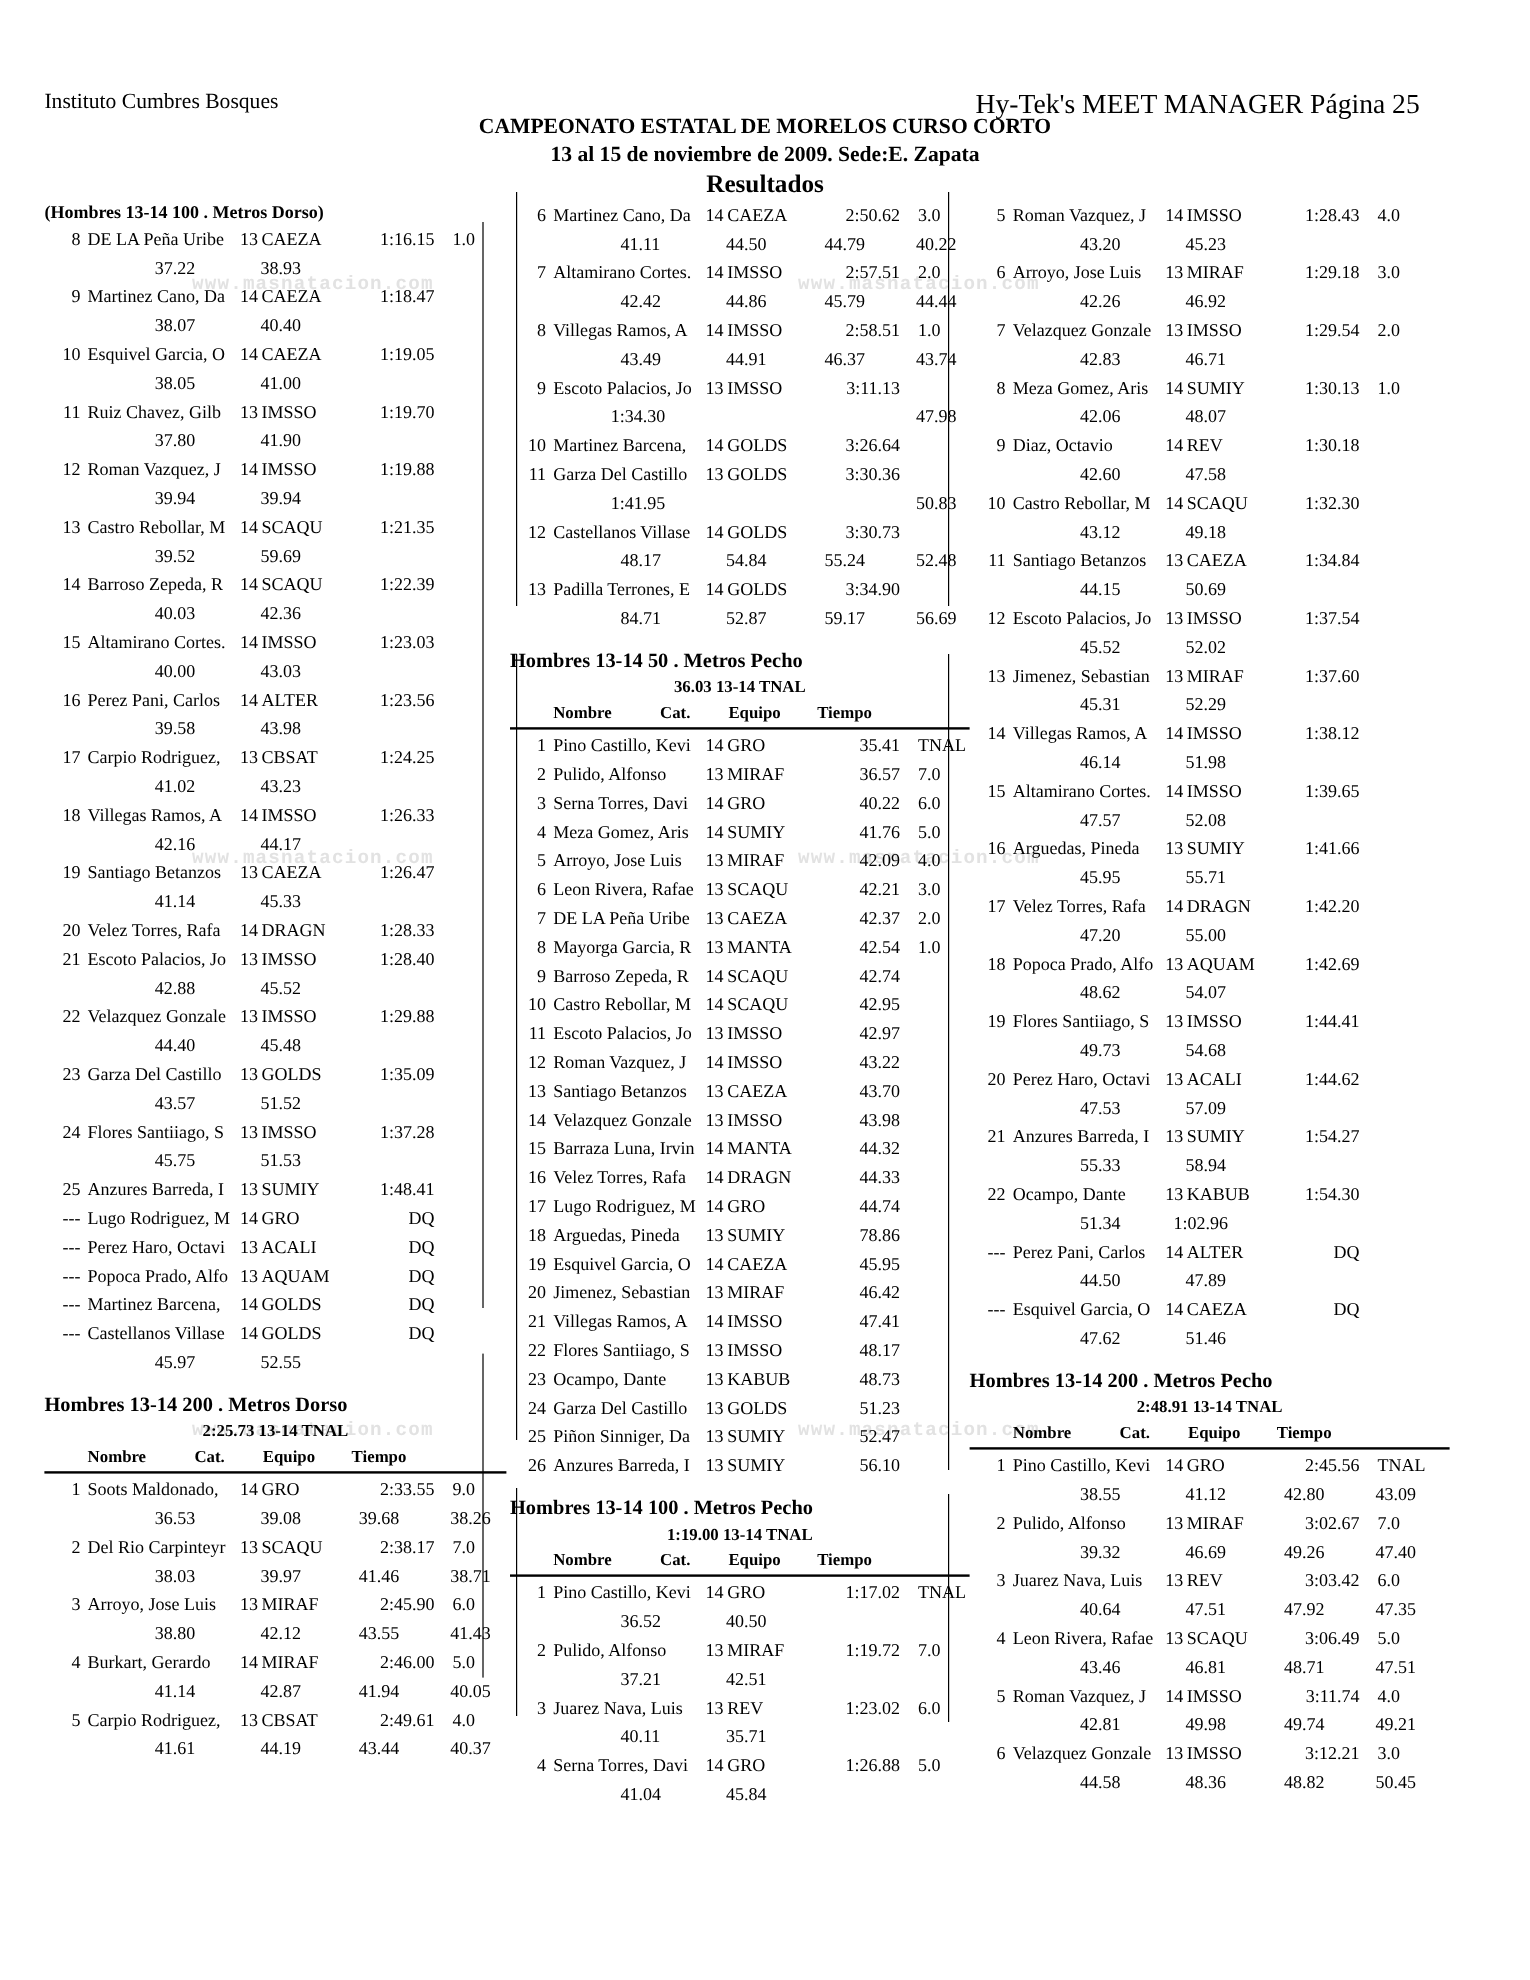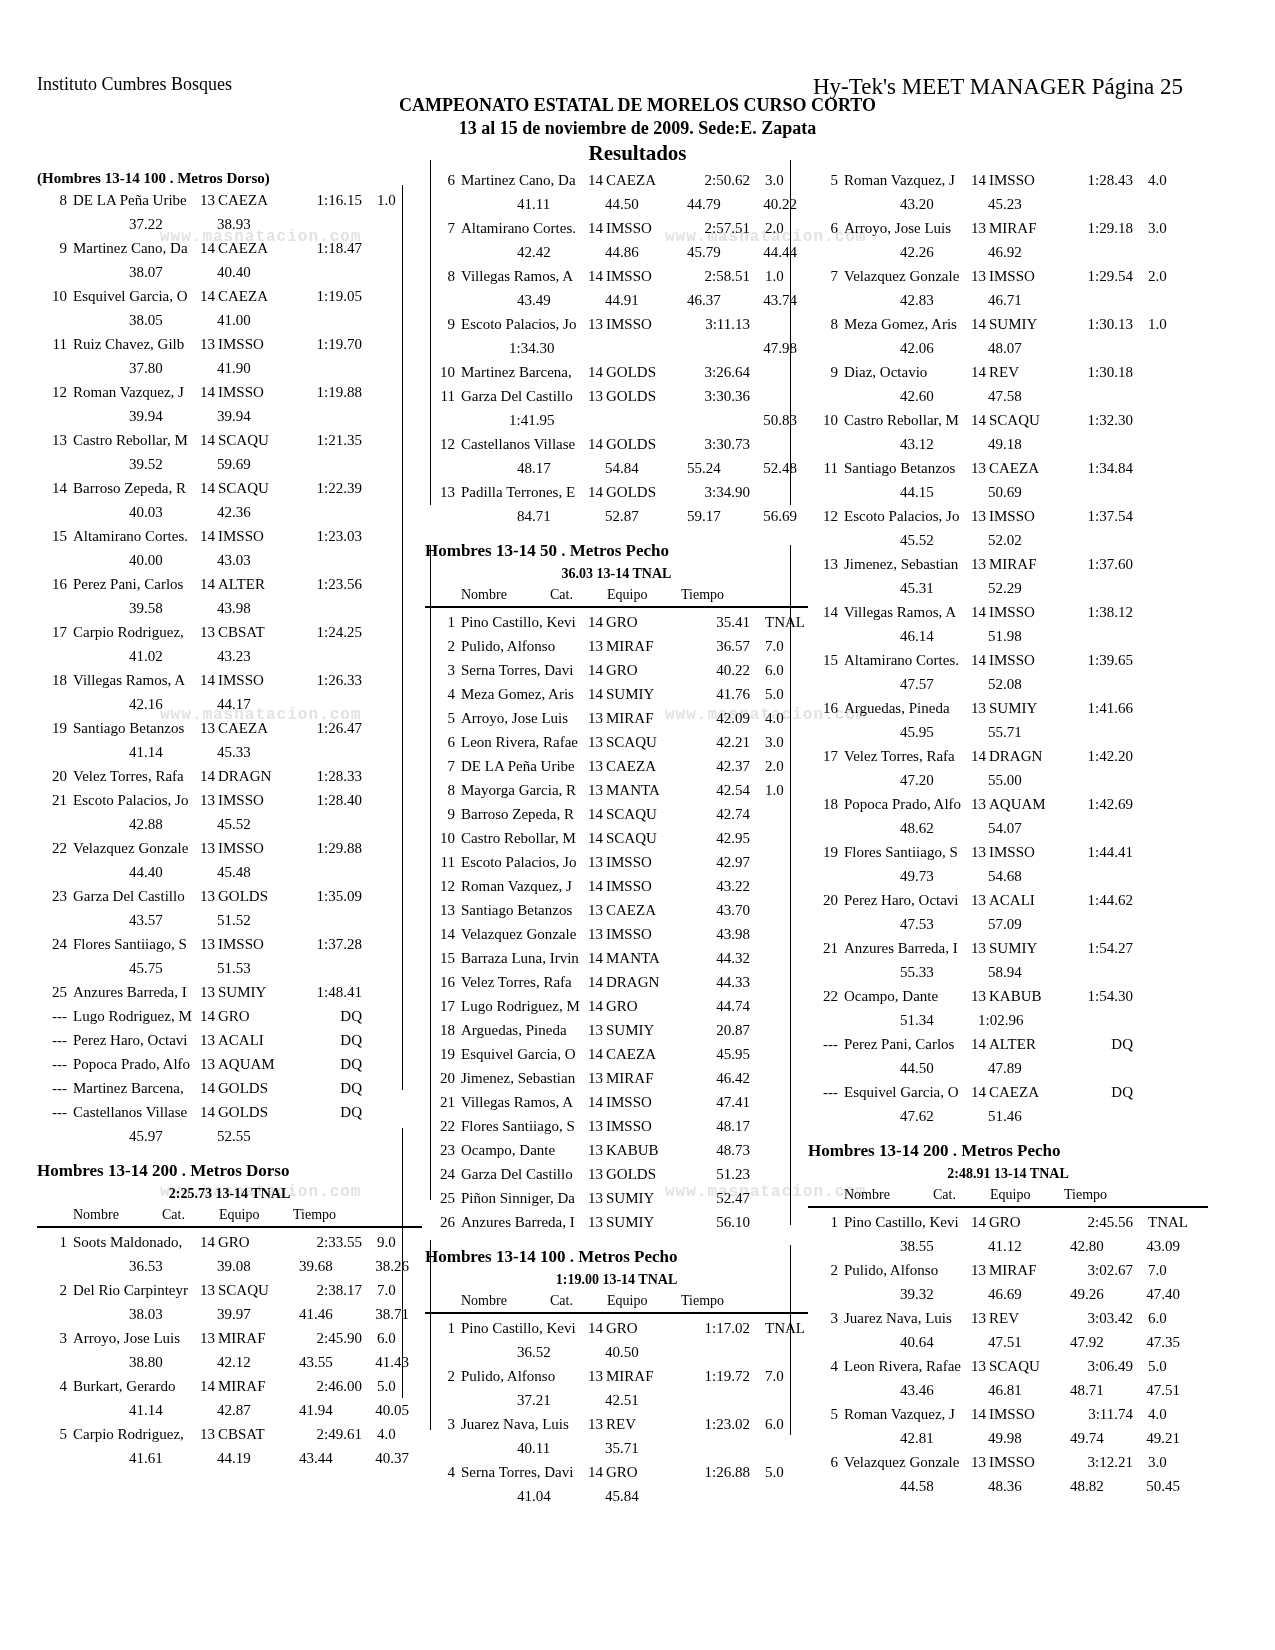--- a/index.html
+++ b/index.html
@@ -20,21 +20,21 @@
   .team{left:181px;}
   .time{left:240px;width:85px;text-align:right;}
   .pts{left:340px;}
   .sp1{left:92px;}
   .sp2{left:180px;}
   .sp3{left:262px;}
   .sp4{left:332px;width:40px;text-align:right;}
   .evt{font-weight:bold;font-size:17px;height:26px;line-height:26px;}
   .evt-cont{font-weight:bold;font-size:15px;height:20px;line-height:20px;}
   .rec{font-weight:bold;font-size:14px;text-align:center;height:20px;line-height:20px;}
-  .colhdr{position:relative;height:22px;line-height:22px;font-weight:normal;font-size:14px;border-bottom:2px solid #000;margin-bottom:2px;}
+  .colhdr{position:relative;height:22px;line-height:22px;font-weight:bold;font-size:14px;border-bottom:2px solid #000;margin-bottom:2px;}
   .colhdr span{position:absolute;}
   .gap{height:10px;}
   .watermark{position:absolute;color:#e2e2e2;font-family:Liberation Mono, monospace;font-weight:bold;font-size:16px;letter-spacing:1px;pointer-events:none;}
 </style>
 </head>
 <body>
 
 <div class="hdr-left">Instituto Cumbres Bosques</div>
 <div class="hdr-right">Hy-Tek's MEET MANAGER  Página 25</div>
 <div class="title" style="top:95px;">CAMPEONATO ESTATAL DE MORELOS CURSO CORTO</div>
@@ -601,21 +601,21 @@
       <span class="name">Lugo Rodriguez, M</span>
       <span class="age">14</span>
       <span class="team">GRO</span>
       <span class="time">44.74</span>
     </div>
     <div class="row">
       <span class="place">18</span>
       <span class="name">Arguedas, Pineda</span>
       <span class="age">13</span>
       <span class="team">SUMIY</span>
-      <span class="time">20.87</span>
+      <span class="time">78.86</span>
     </div>
     <div class="row">
       <span class="place">19</span>
       <span class="name">Esquivel Garcia, O</span>
       <span class="age">14</span>
       <span class="team">CAEZA</span>
       <span class="time">45.95</span>
     </div>
     <div class="row">
       <span class="place">20</span>

